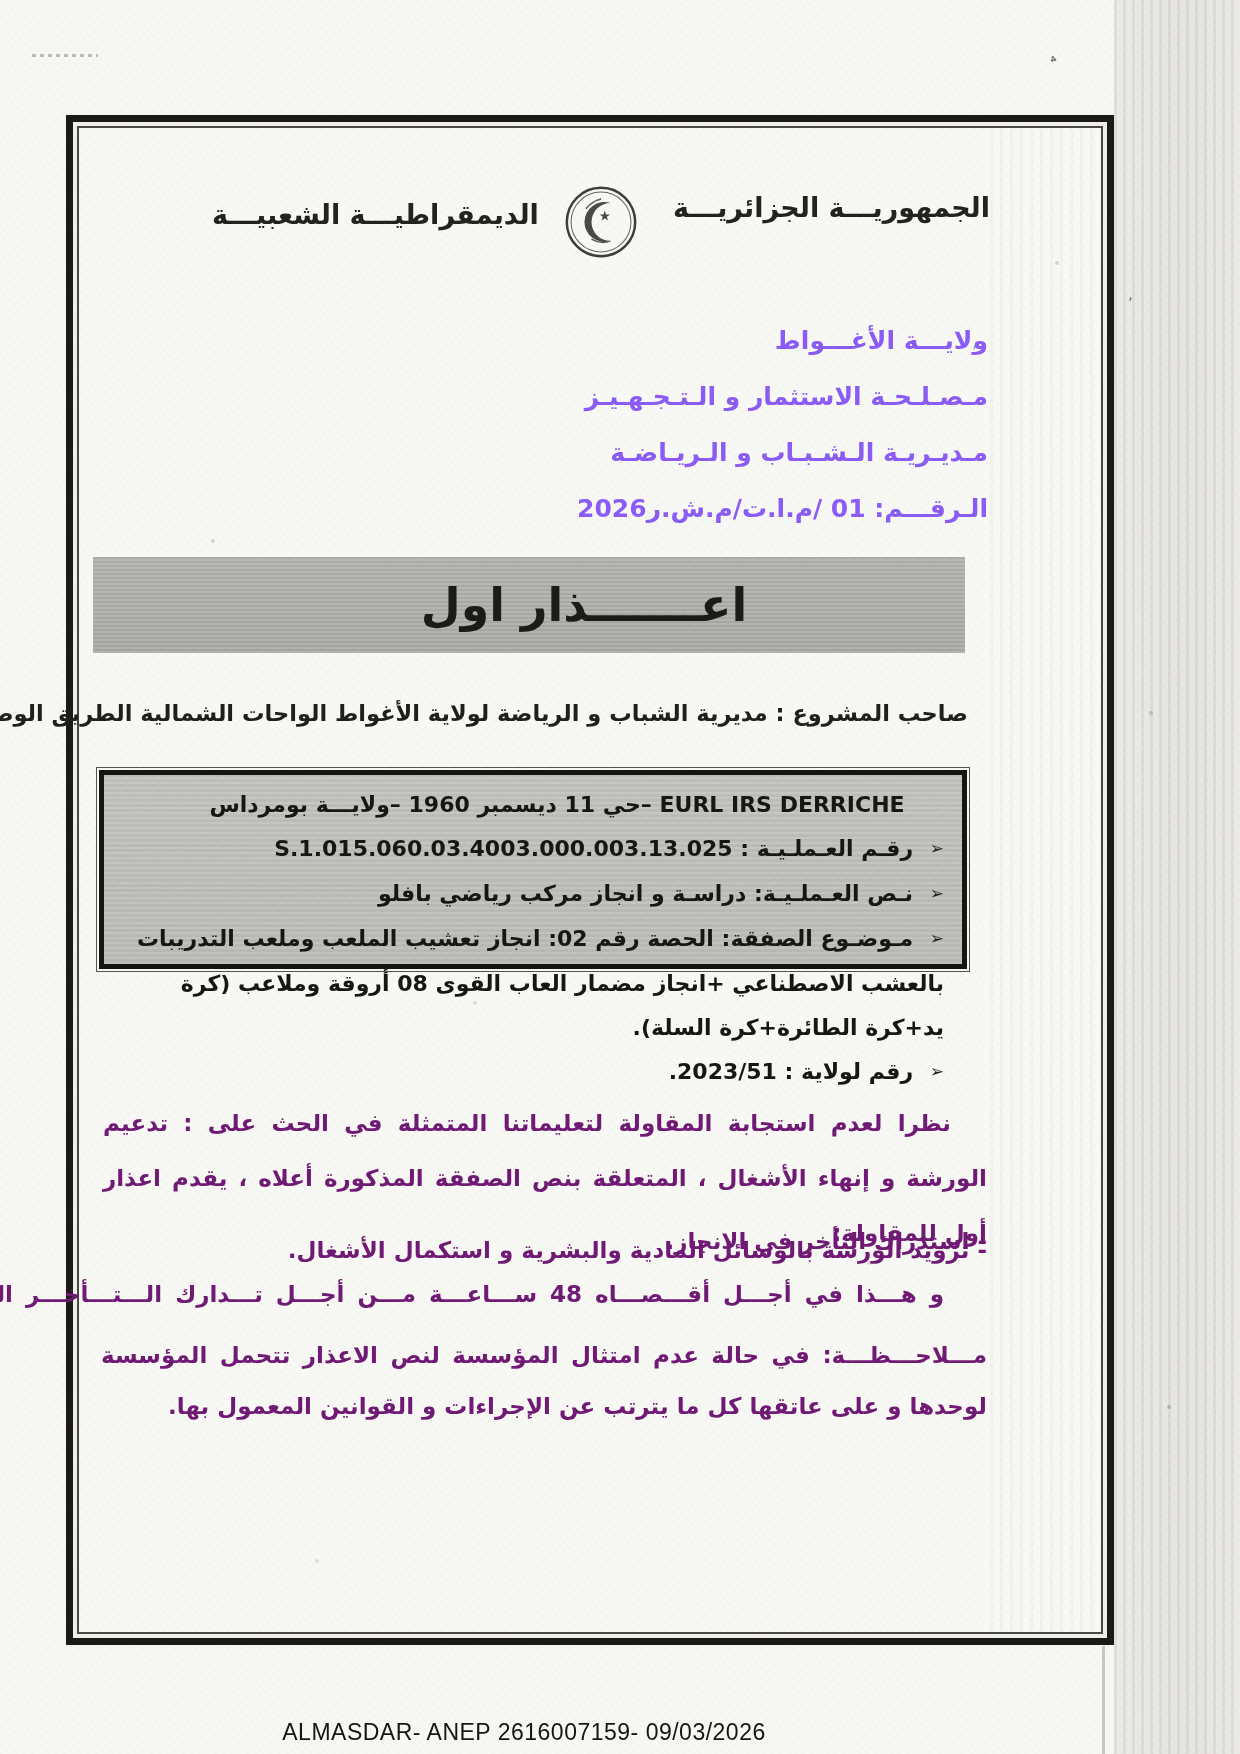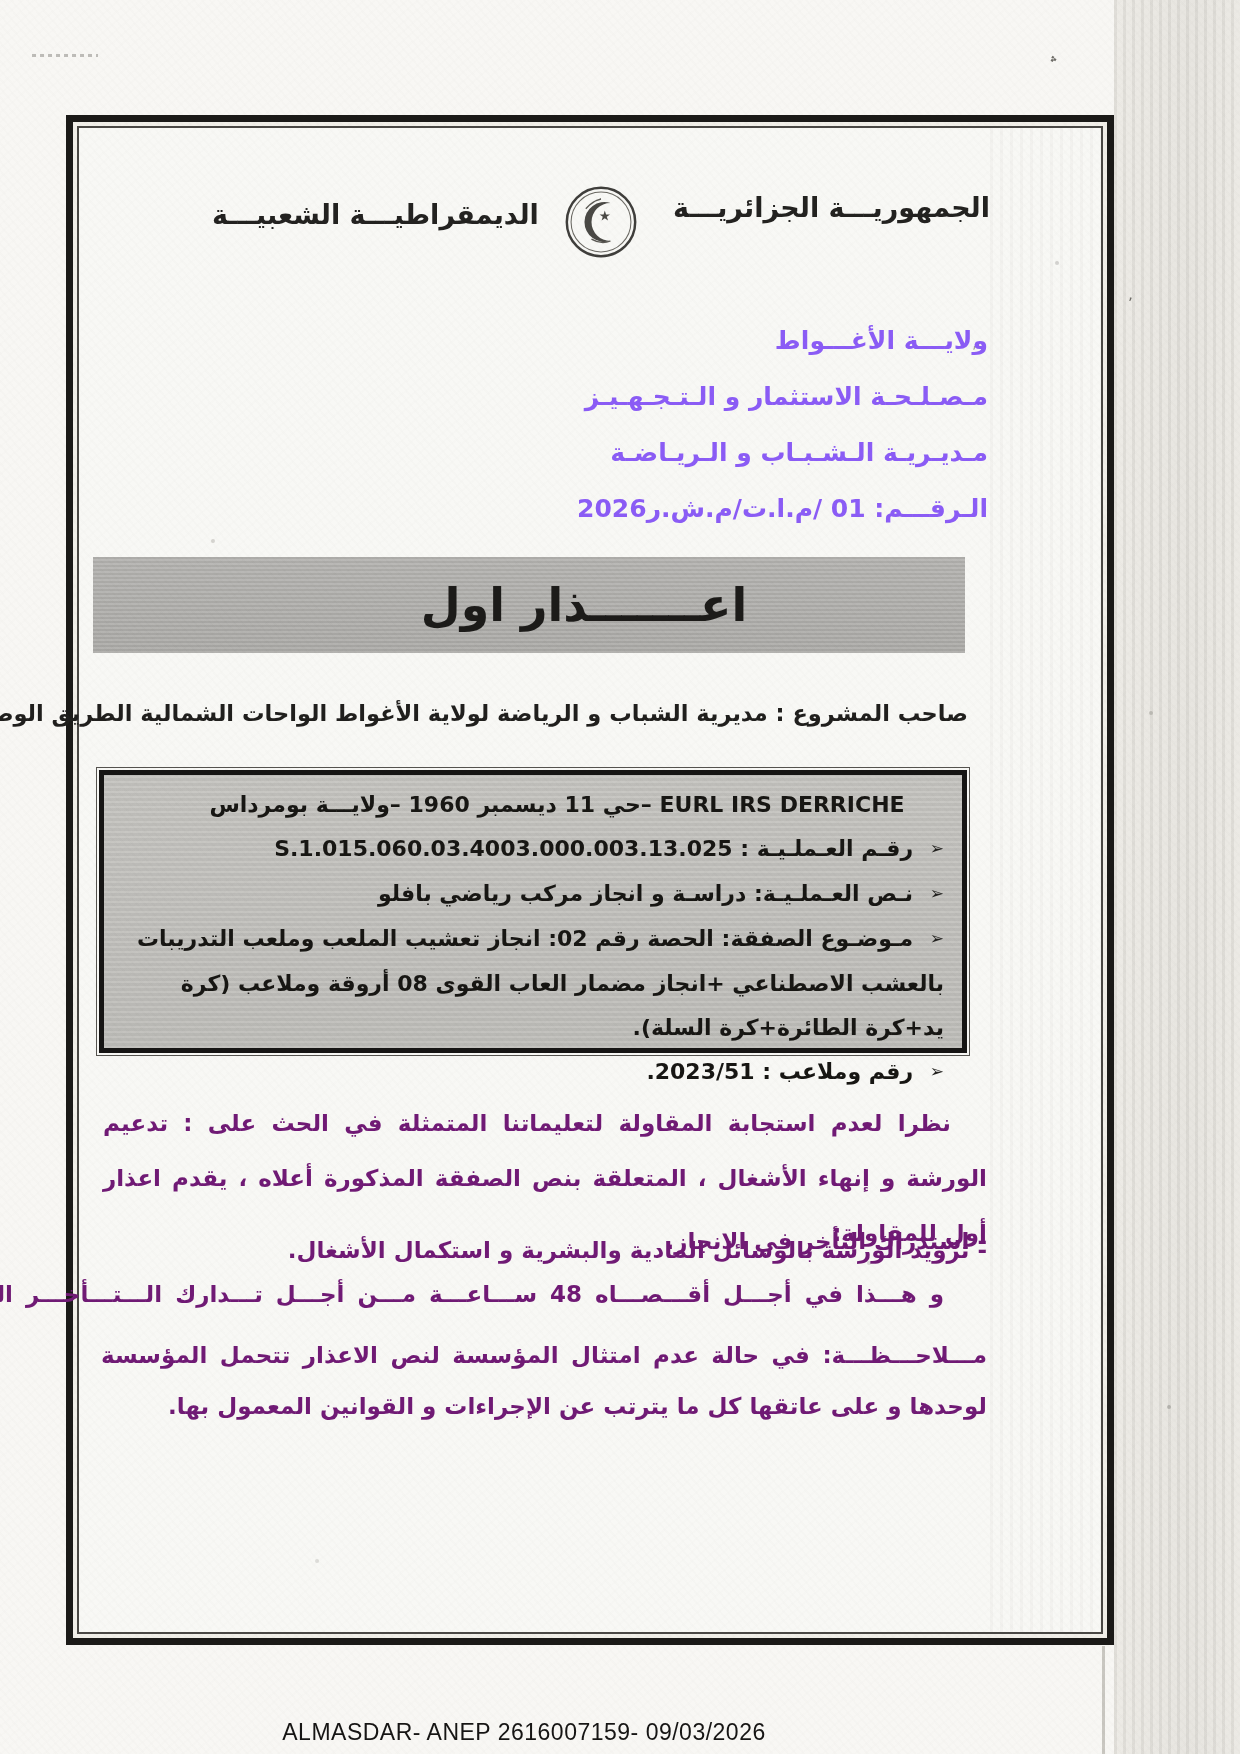--- a/index.html
+++ b/index.html
@@ -66,21 +66,21 @@
     background:
       repeating-linear-gradient(0deg, rgba(255,255,255,.06) 0 2px, rgba(0,0,0,.05) 2px 4px),
       linear-gradient(180deg,#b6b5b2,#aeadaa);
     display:flex;align-items:center;justify-content:center;
   }
   .title-text{position:relative;left:55px;font-size:46px;font-weight:700;color:#1c1b19;letter-spacing:1px;text-align:right;}
   
   .owner{right:272px;top:700px;font-size:22.5px;font-weight:700;white-space:nowrap;color:#201f1d;}
   
   .dbox{
-    left:99px;top:770px;width:868px;height:283px;box-sizing:border-box;
+    left:99px;top:770px;width:868px;height:199px;box-sizing:border-box;
     border:5px solid #161514;outline:1px solid #55534f;outline-offset:2px;
     background:
       repeating-linear-gradient(0deg, rgba(255,255,255,.05) 0 2px, rgba(0,0,0,.04) 2px 5px),
       linear-gradient(180deg,#c6c5c1,#c0bfbb);
     padding:8px 18px 0 14px;
     font-size:22px;font-weight:700;line-height:44px;color:#171613;
   }
   .dbox .company{text-align:center;position:relative;left:26px;white-space:nowrap;}
   .drow{text-align:right;}
   .blt{display:inline-block;font-size:17px;margin-left:9px;transform:translateY(-2px);color:#22211f;}
@@ -151,21 +151,21 @@
       <span class="lbl">نـص العـملـيـة:</span>
       <span>دراسـة و انجاز مركب رياضي بافلو</span>
     </div>
     <div class="drow">
       <span class="blt">➢</span>
       <span class="lbl">مـوضـوع الصفقة:</span>
       <span>الحصة رقم 02: انجاز تعشيب الملعب وملعب التدريبات بالعشب الاصطناعي +انجاز مضمار العاب القوى 08 أروقة وملاعب (كرة يد+كرة الطائرة+كرة السلة).</span>
     </div>
     <div class="drow">
       <span class="blt">➢</span>
-      <span class="lbl">رقم وملاعب :</span>
+      <span class="lbl">رقم لولاية :</span>
       <span>2023/51.</span>
     </div>
   </div>
 
   <div class="abs body-par p1 rtl">نظرا لعدم استجابة المقاولة لتعليماتنا المتمثلة في الحث على : تدعيم الورشة و إنهاء الأشغال ، المتعلقة  بنص الصفقة المذكورة أعلاه ، يقدم اعذار أول للمقاولة:</div>
   <div class="abs body-par li1 rtl">- استدراك التأخر في الانجاز.</div>
   <div class="abs body-par li2 rtl">- تزويد الورشة بالوسائل المادية والبشرية و استكمال الأشغال.</div>
   <div class="abs body-par deadline rtl">و هـــذا في أجـــل أقـــصـــاه 48 ســـاعـــة مـــن أجـــل تـــدارك الـــتـــأخـــر الـــمـــســـجل .</div>
   <div class="abs body-par note rtl">
     <span class="lbl">مـــلاحـــظـــة:</span><span> في حالة عدم امتثال المؤسسة لنص الاعذار تتحمل المؤسسة لوحدها و على عاتقها كل ما يترتب عن الإجراءات و القوانين المعمول بها.</span>

